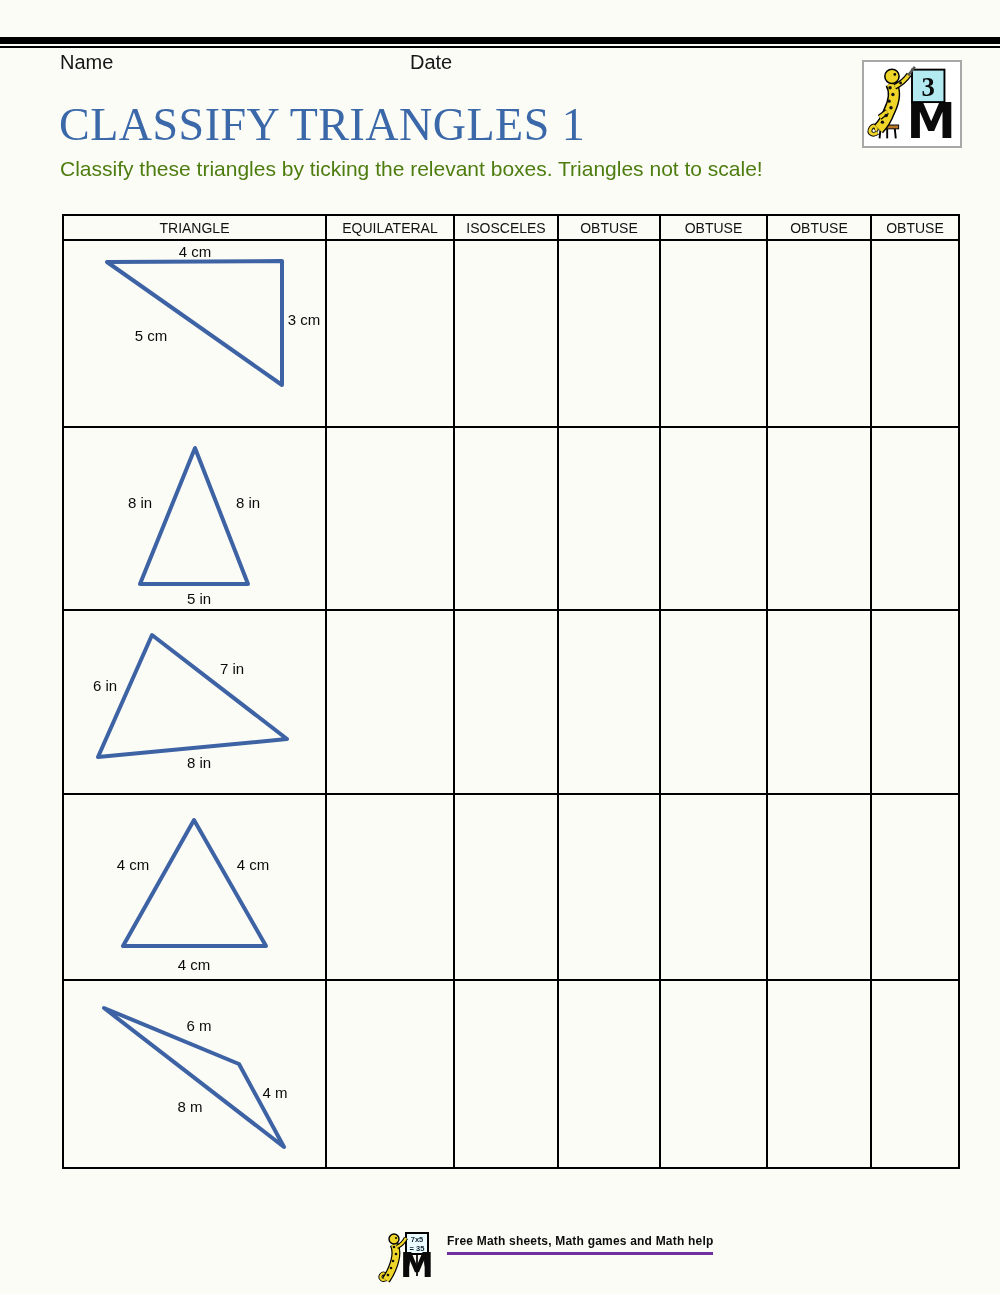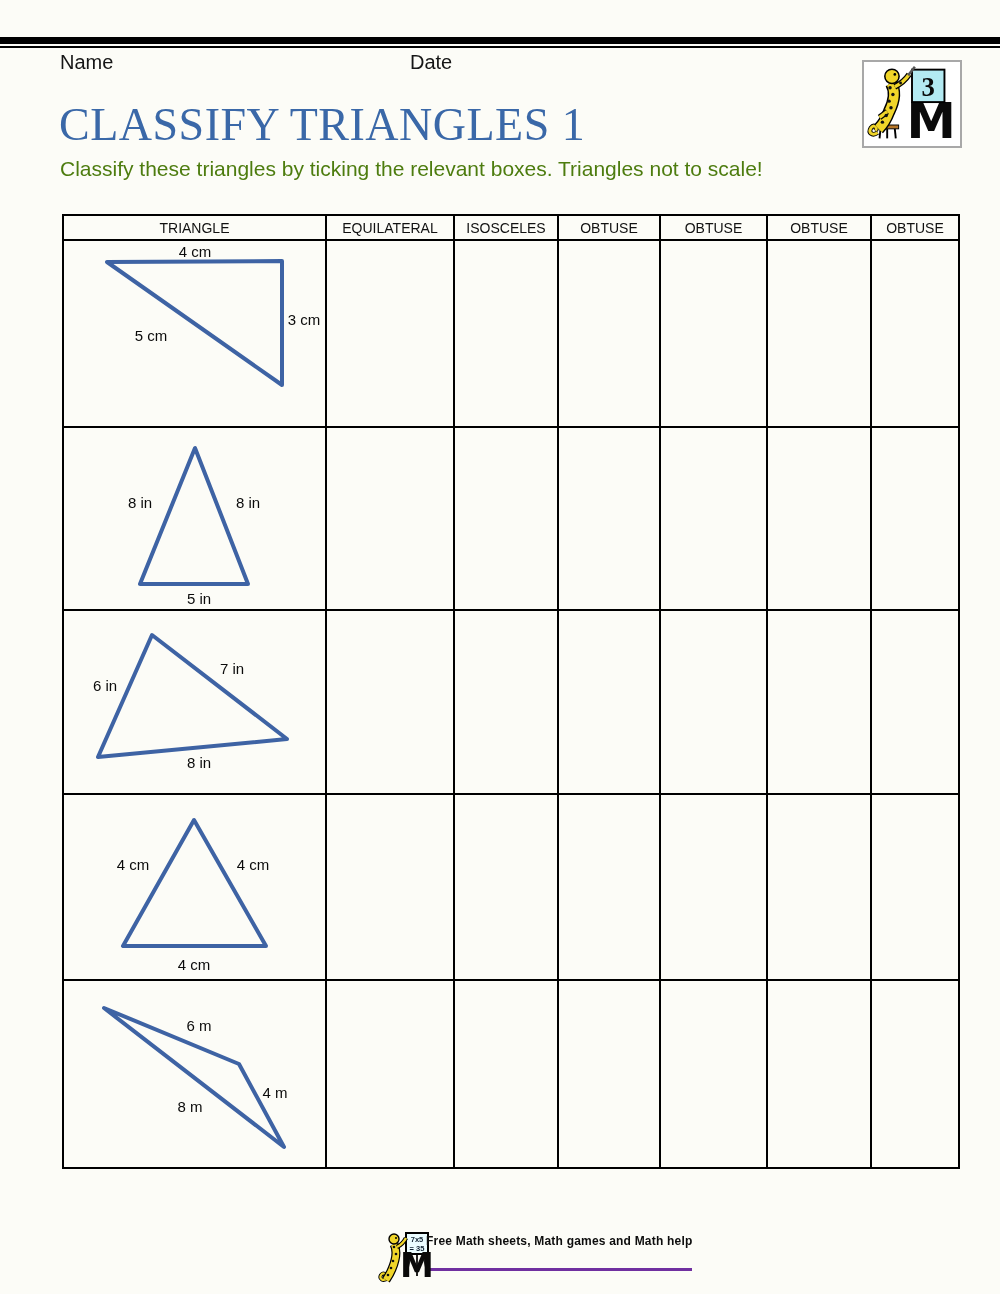--- a/index.html
+++ b/index.html
@@ -62,25 +62,25 @@
   tr.r4{height:186px;} tr.r5{height:172px;}
   td.tri-cell{vertical-align:top;}
   td.tri-cell svg{display:block;}
   .tri-line{fill:none;stroke:var(--triangle-stroke);stroke-width:4;stroke-linejoin:round;stroke-linecap:round;}
   .side-label{font-family:"Liberation Sans",sans-serif;font-size:15px;fill:#0b0b0b;}
 
   
   .footer{position:absolute;left:378px;top:1230px;width:320px;height:58px;}
   .footer-art{position:absolute;left:0;top:0;width:52px;height:58px;}
   .tagline{
-    position:absolute;left:48px;top:4px;
+    position:absolute;left:69px;top:4px;
     font-size:12px;font-weight:bold;color:#0d0d0d;white-space:nowrap;
     letter-spacing:0.2px;
     border-bottom:3px solid var(--footer-line-color);
-    padding-bottom:20px;
+    padding-bottom:4px;
   }
   .site{position:absolute;left:22px;top:18px;display:flex;align-items:baseline;white-space:nowrap;}
   .site-initial{
     font-family:"DejaVu Sans",sans-serif;
     font-size:34px;font-weight:bold;color:#0a0a0a;line-height:1;
   }
   .site-rest{
     font-family:"DejaVu Sans",sans-serif;
     font-size:21px;font-weight:bold;letter-spacing:0.5px;color:#fff;line-height:1;
     text-shadow:

